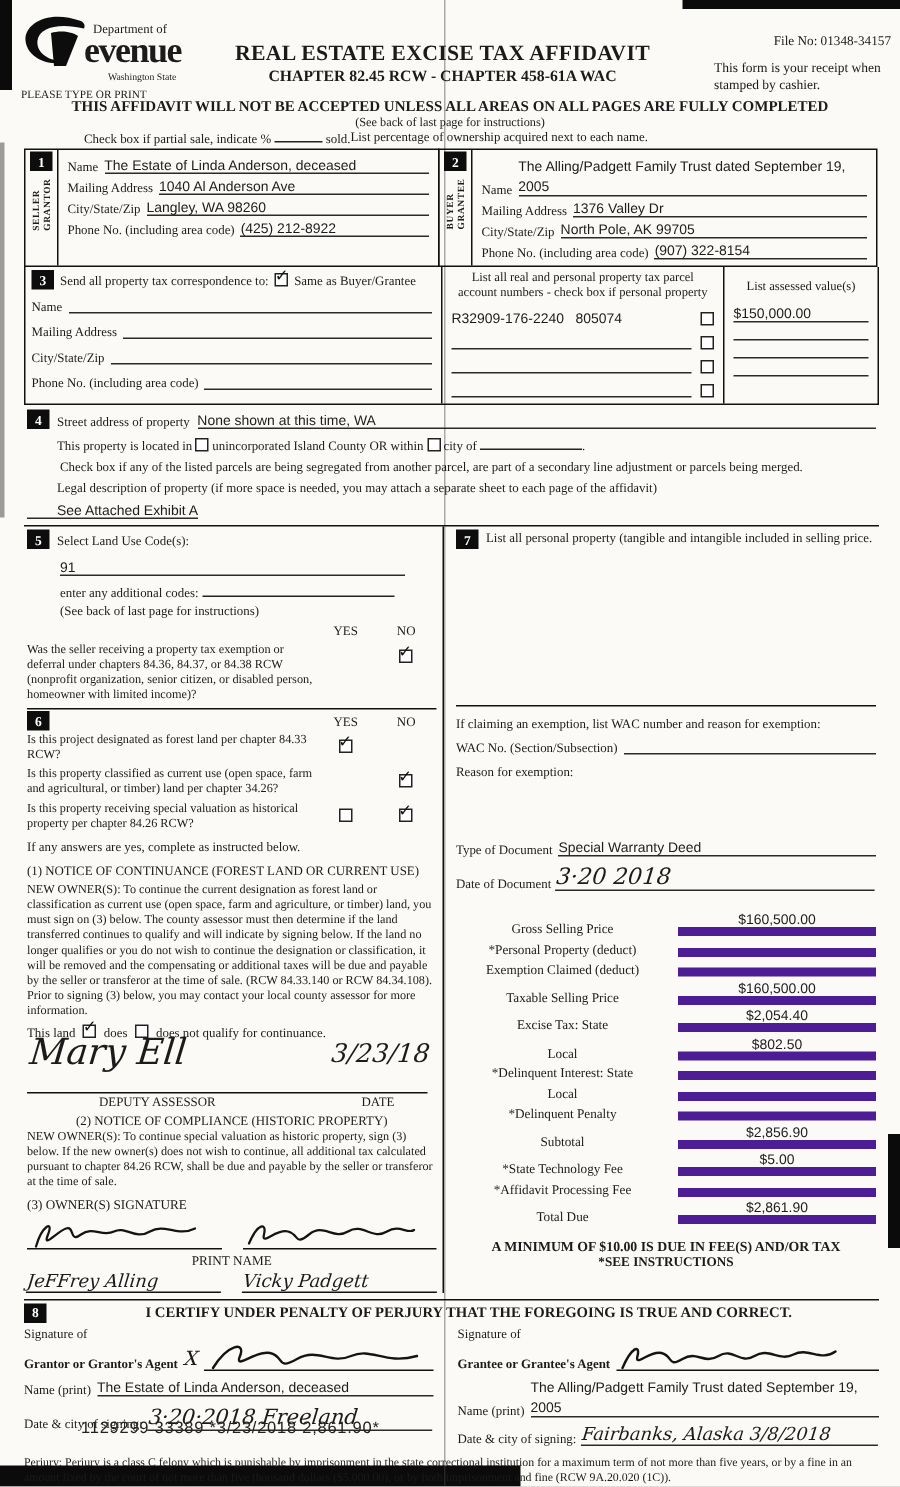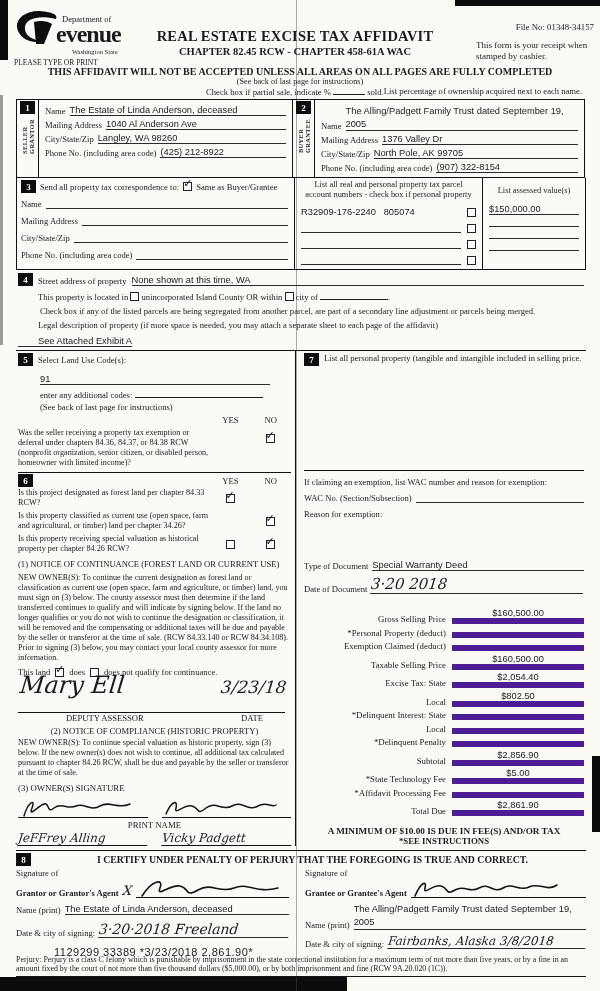--- a/index.html
+++ b/index.html
@@ -26,21 +26,21 @@
   .logo-rev{font-size:24px;font-weight:bold;letter-spacing:-1px;line-height:20px;margin-left:-4px}
   .logo-state{font-size:6.5px;margin-left:58px}
   .typeprint{font-size:7.5px;margin-top:3px}
   .titleblock{position:absolute;left:150px;top:28px;width:290px;text-align:center}
   .title{font-size:14.5px;font-weight:bold;letter-spacing:.2px}
   .subtitle{font-size:10.5px;font-weight:bold;margin-top:1px}
   .fileno{position:absolute;right:6px;top:22px;font-size:8.8px}
   .receipt{position:absolute;right:6px;top:40px;font-size:9px;width:118px;line-height:1.25}
   .warnline{position:absolute;left:0;right:0;top:66px;text-align:center;font-size:10px;font-weight:bold}
   .seeback{position:absolute;left:0;right:0;top:77px;text-align:center;font-size:8.2px}
-  .topnotes{display:flex;justify-content:flex-end;font-size:8.6px;padding:0 4px 0 40px}
+  .topnotes{display:flex;justify-content:flex-start;font-size:8.6px;padding:0 4px 0 40px}
   .blank{display:inline-block;border-bottom:1px solid #222;height:9px}
   
   .row12{display:flex;margin-top:2px}
   .party{border:1.3px solid #111;display:flex}
   .party.left{width:277px}
   .party.right{width:293px}
   .pside{width:22px;border-right:1px solid #111;display:flex;flex-direction:column;align-items:center;padding-top:1px}
   .vertwrap{display:flex;flex-direction:row;gap:0;margin-top:5px}
   .vert{writing-mode:vertical-rl;transform:rotate(180deg);font-size:6.3px;font-weight:bold;letter-spacing:.4px}
   .pfields{flex:1;padding:2px 6px 4px 6px}
@@ -62,21 +62,21 @@
   .qrow{display:flex;align-items:flex-start;margin-top:3px}
   .qtext{width:192px;font-size:8.2px;line-height:1.22}
   .qcell{width:40px;text-align:center}
   .para{font-size:8.15px;line-height:1.23;margin-top:3px;text-align:left}
   .sigline{border-bottom:1.2px solid #111}
   .assessor-block{position:relative;height:44px;margin-top:2px}
   .assessor-sig{position:absolute;left:2px;top:-8px;font-size:24px}
   .assessor-date{position:absolute;right:4px;top:-2px;font-size:17px}
   .deputyrow{display:flex;justify-content:space-between;font-size:8.6px;padding:0 28px 0 48px}
   .taxrow{display:flex;align-items:flex-end;margin-top:2.5px}
-  .taxlbl{flex:1;text-align:right;font-size:8.8px;padding-right:6px}
+  .taxlbl{flex:1;text-align:center;font-size:8.8px;padding-right:6px}
   .taxval{width:132px;border-bottom:6px solid #4c1d95;text-align:center;font-family:"Liberation Sans",sans-serif;font-size:9.3px;min-height:11px}
   
   .s8{border-top:1.6px solid #111;margin-top:4px;padding-top:2px}
   .certline{display:flex;align-items:center;gap:8px}
   .certtext{flex:1;text-align:center;font-size:9.8px;font-weight:bold}
   .s8cols{display:flex;margin-top:2px}
   .s8L{width:279px;padding-right:6px}
   .s8R{flex:1;padding-left:10px}
   .perjury{font-size:7.9px;line-height:1.25;margin-top:6px;border-bottom:1.3px solid #111;padding-bottom:2px}
   .stamp{position:absolute;left:54px;top:946px;font-family:Liberation Sans, sans-serif;font-size:11px;letter-spacing:.5px;color:#222}
@@ -314,20 +314,21 @@
           <div class="qrow">
             <span class="qtext">Is this property classified as current use (open space, farm and agricultural, or timber) land per chapter 34.26?</span>
             <span class="qcell"></span>
             <span class="qcell"><span class="cb"><span class="chk">✓</span></span></span>
           </div>
           <div class="qrow">
             <span class="qtext">Is this property receiving special valuation as historical property per chapter 84.26 RCW?</span>
             <span class="qcell"><span class="cb"></span></span>
             <span class="qcell"><span class="cb"><span class="chk">✓</span></span></span>
           </div>
+          <div class="para" style="font-size:8.6px;margin-top:5px">If any answers are yes, complete as instructed below.</div>
           <div class="para" style="margin-top:5px;font-size:8.6px">(1) NOTICE OF CONTINUANCE (FOREST LAND OR CURRENT USE)</div>
           <div class="para">NEW OWNER(S): To continue the current designation as forest land or classification as current use (open space, farm and agriculture, or timber) land, you must sign on (3) below. The county assessor must then determine if the land transferred continues to qualify and will indicate by signing below. If the land no longer qualifies or you do not wish to continue the designation or classification, it will be removed and the compensating or additional taxes will be due and payable by the seller or transferor at the time of sale. (RCW 84.33.140 or RCW 84.34.108). Prior to signing (3) below, you may contact your local county assessor for more information.</div>
           <div style="display:flex;align-items:center;gap:5px;margin-top:4px" class="lbl">
             <span>This land</span>
             <span class="cb">
                 <span class="chk">✓</span>
               </span>
             <span>does</span>
             <span class="cb"></span>
             <span>does not qualify for continuance.</span>

